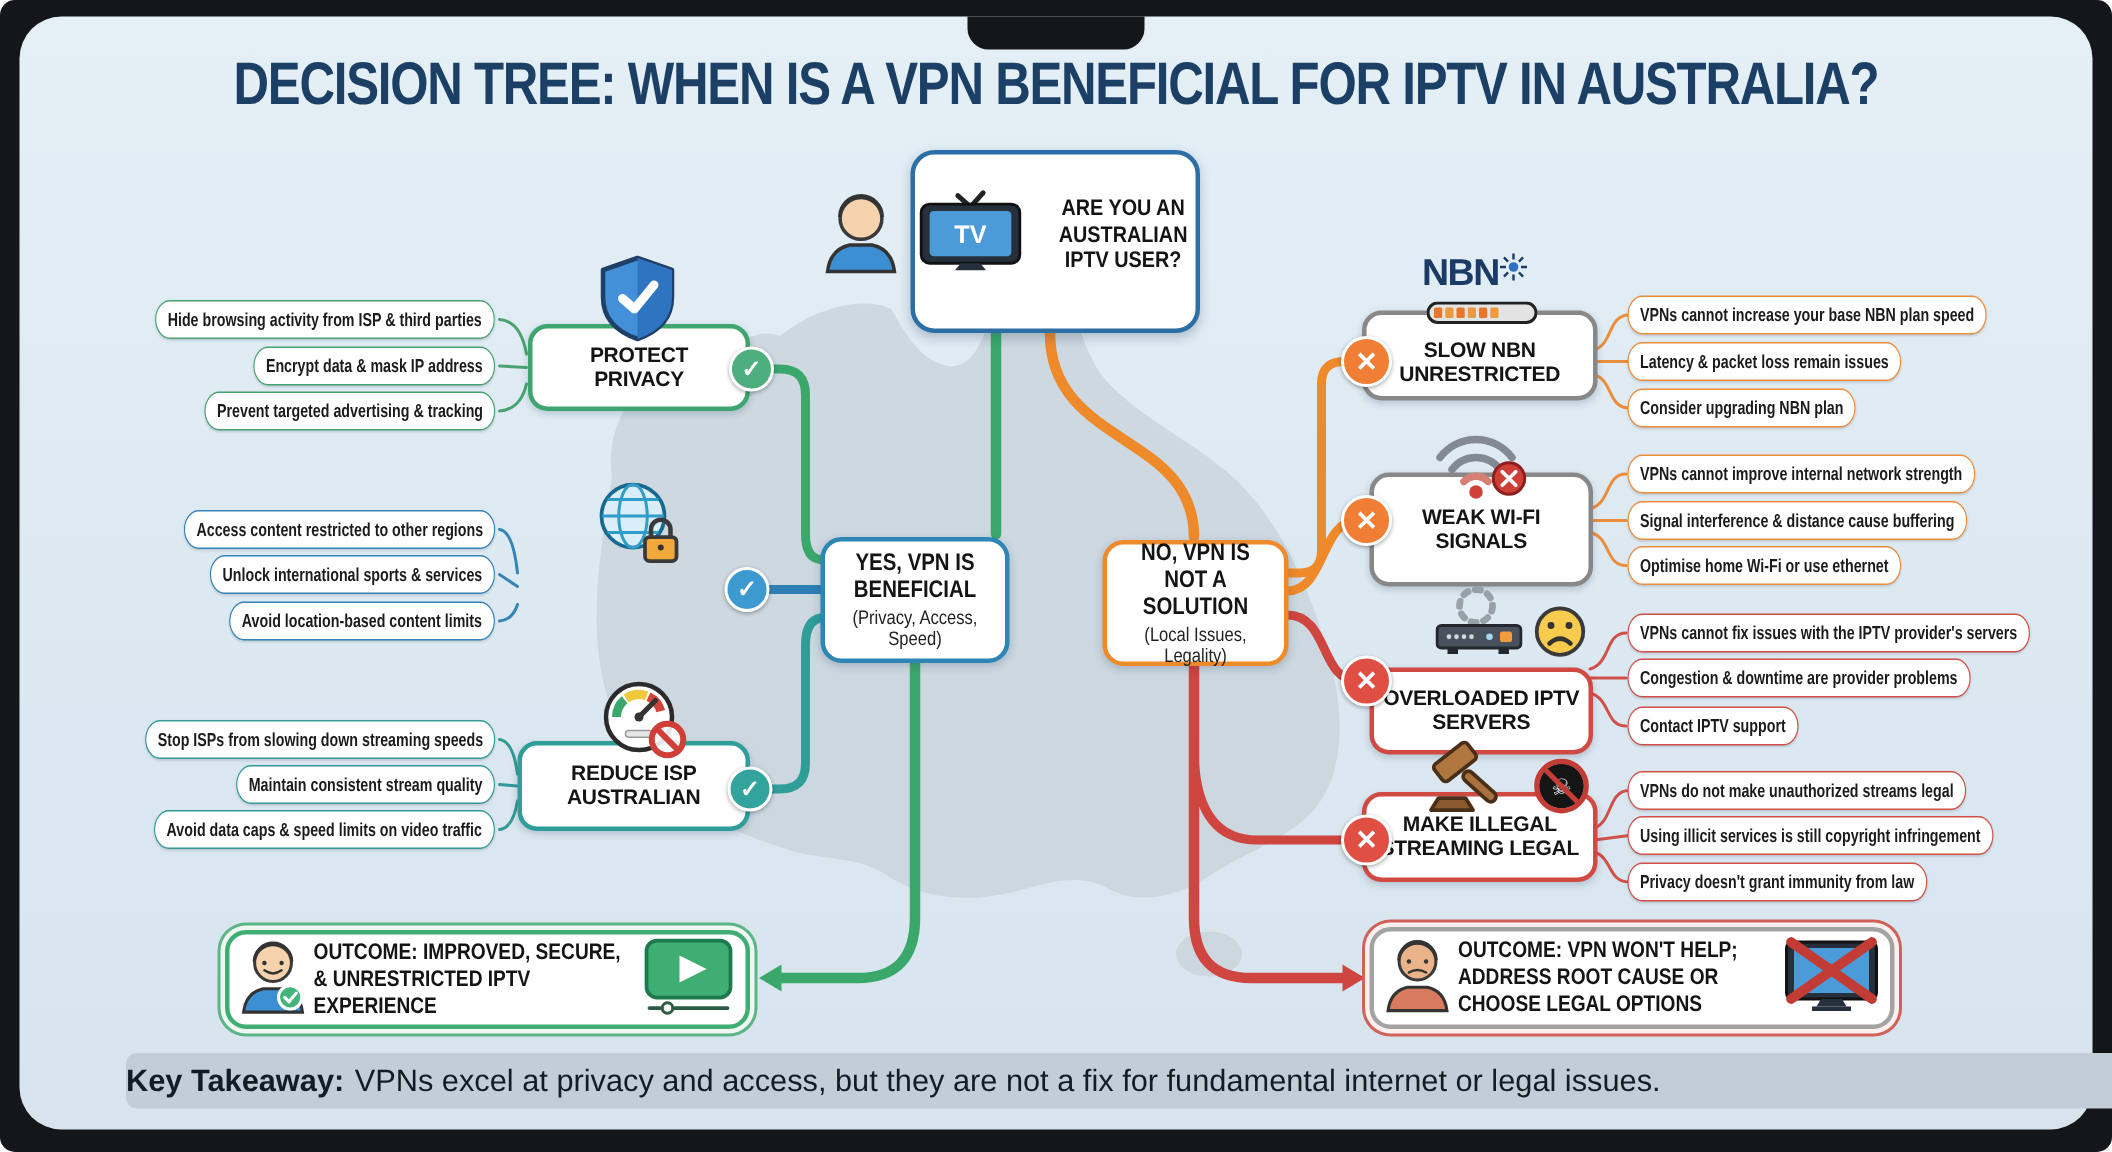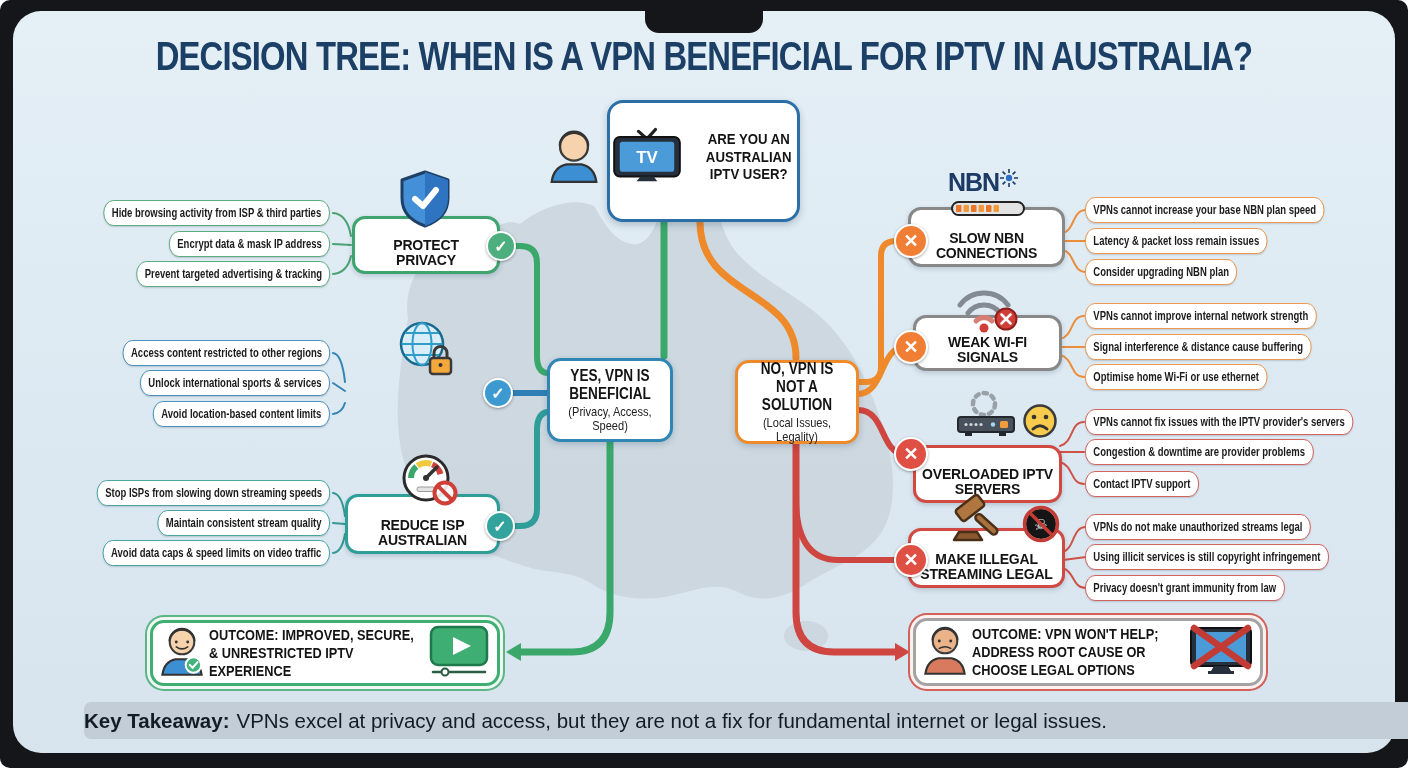--- a/index.html
+++ b/index.html
@@ -14,21 +14,21 @@
          font-size:40px;font-weight:bold;letter-spacing:-1px;color:#1c3f66;
          transform:scaleX(.82);transform-origin:center;z-index:3;}
   .pill{position:absolute;background:#fff;border:1.5px solid #999;border-radius:13px;
         padding:3px 10px;font-size:12.5px;font-weight:bold;line-height:18px;white-space:nowrap;
         color:#1b1b1b;box-shadow:0 1px 2px rgba(20,40,60,.18);transform:scaleX(.76);z-index:3;}
   .pill.r{transform-origin:right center;}
   .pill.l{transform-origin:left center;}
   .bgreen{border-color:#49a371;} .bblue{border-color:#3584b5;} .bteal{border-color:#339a95;}
   .borange{border-color:#ec8d3c;} .bred{border-color:#d05148;}
   .node{position:absolute;background:#fff;border:3px solid #888;border-radius:13px;
-        display:flex;align-items:flex-end;justify-content:center;text-align:center;
+        display:flex;align-items:center;justify-content:center;text-align:center;
         font-weight:bold;font-size:14px;line-height:1.12;letter-spacing:-.2px;color:#141414;
         box-shadow:0 2px 5px rgba(25,55,85,.2);padding:2px 5px;box-sizing:border-box;z-index:3;}
   .node .narrow{display:inline-block;max-width:95px;}
   .decision{position:absolute;background:#fff;border-radius:14px;display:flex;align-items:center;
             justify-content:center;text-align:center;box-sizing:border-box;z-index:3;
             box-shadow:0 2px 6px rgba(25,55,85,.22);}
   .decision .inner{width:138px;transform:scaleX(.85);transform-origin:center;}
   .decision .dtitle{font-size:16px;font-weight:bold;line-height:1.12;color:#141414;}
   .decision .dsub{font-size:13px;line-height:1.1;color:#222;margin-top:2px;}
   .rootbox{position:absolute;left:607px;top:100px;width:193px;height:122px;background:#fff;
@@ -157,23 +157,23 @@
   </div>
 
   <div class="node bgreen" style="left:352px;top:216px;width:148px;height:58px;border-color:#3fa56f;">
     <span class="narrow">PROTECT PRIVACY</span>
   </div>
   <div class="node" style="left:345px;top:494px;width:155px;height:60px;border-color:#2f9e99;">
     <span>REDUCE ISP AUSTRALIAN</span>
   </div>
 
   <div class="node borange" style="left:908px;top:207px;width:157px;height:60px;padding-top:12px;">
-    <span>SLOW NBN CONNECTIONS</span>
-  </div>
-  <div class="node borange" style="left:913px;top:315px;width:149px;height:56px;">
+    <span>SLOW NBN UNRESTRICTED</span>
+  </div>
+  <div class="node borange" style="left:913px;top:315px;width:149px;height:76px;">
     <span>WEAK WI-FI SIGNALS</span>
   </div>
   <div class="node bred" style="left:913px;top:445px;width:149px;height:58px;border-color:#d04a43;">
     <span>OVERLOADED IPTV SERVERS</span>
   </div>
   <div class="node bred" style="left:908px;top:528px;width:157px;height:60px;border-color:#d04a43;">
     <span>MAKE ILLEGAL STREAMING LEGAL</span>
   </div>
 
   <div class="nodeicon" style="left:399px;top:170px;">

